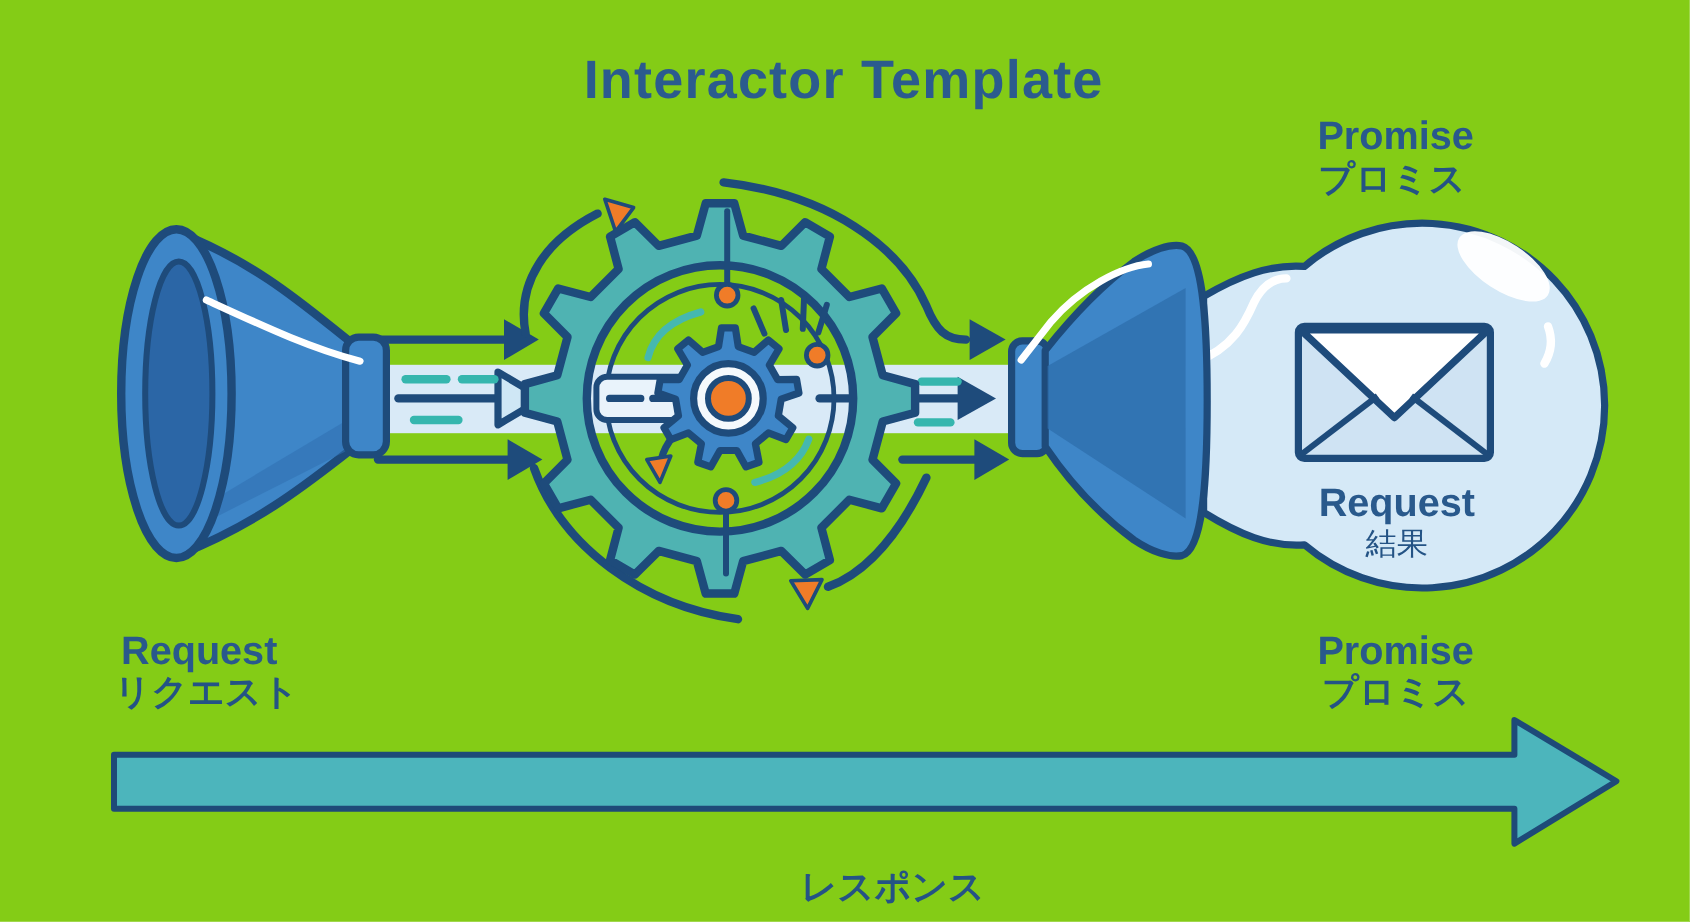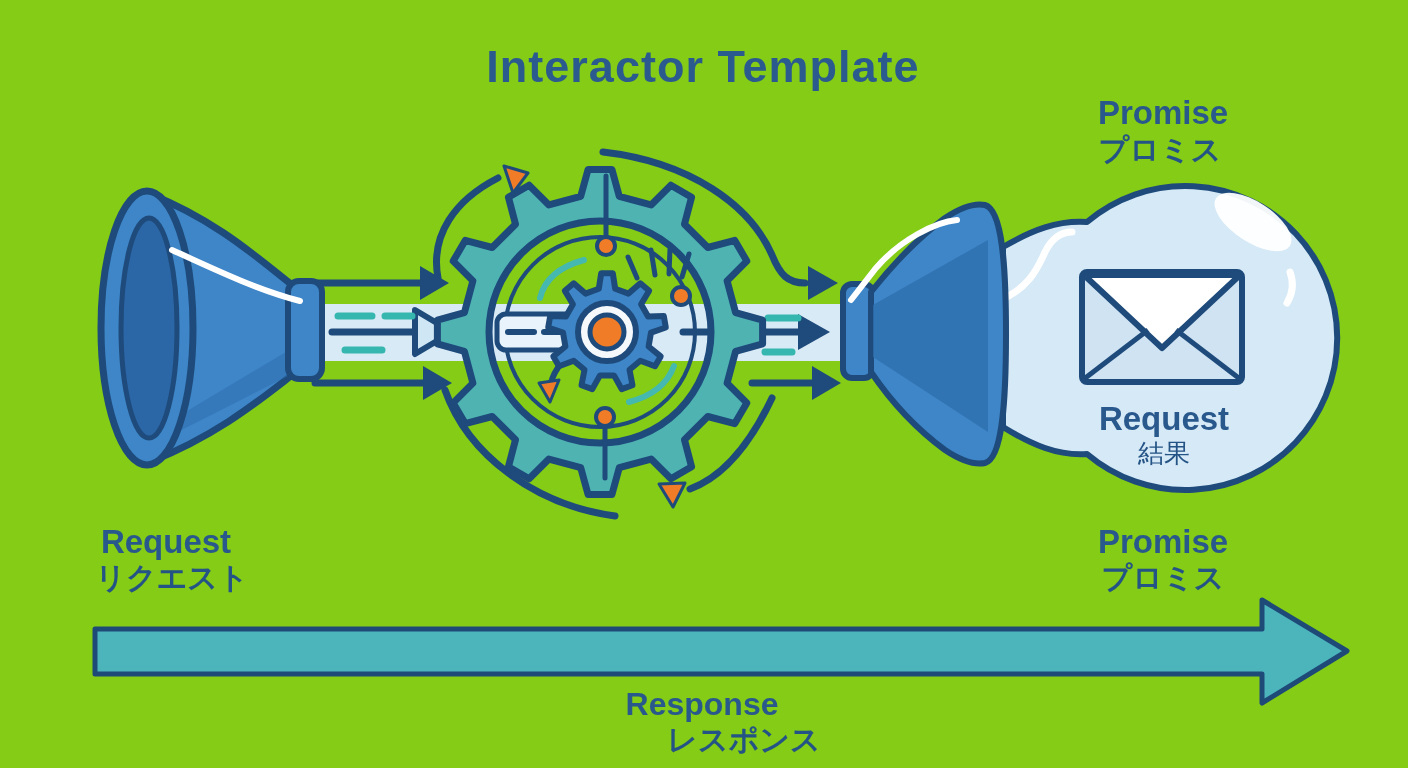--- a/index.html
+++ b/index.html
@@ -146,16 +146,15 @@
 <div class="lbl result-en" style="left:1164px;top:402px">Request</div>
 <div class="lbl result-ja" style="left:1164px;top:440px">結果</div>
 
 <div class="lbl en" style="left:166px;top:525px">Request</div>
 <div class="lbl ja" style="left:172px;top:563px">リクエスト</div>
 
 
 <div class="lbl en" style="left:1163px;top:525px">Promise</div>
 <div class="lbl ja" style="left:1163px;top:563px">プロミス</div>
 
-<div class="lbl en" style="left:702px;top:688px;font-size:32px">Response</div>
 <div class="lbl ja" style="left:744px;top:725px">レスポンス</div>
 
 </div>
 
 </body></html>

